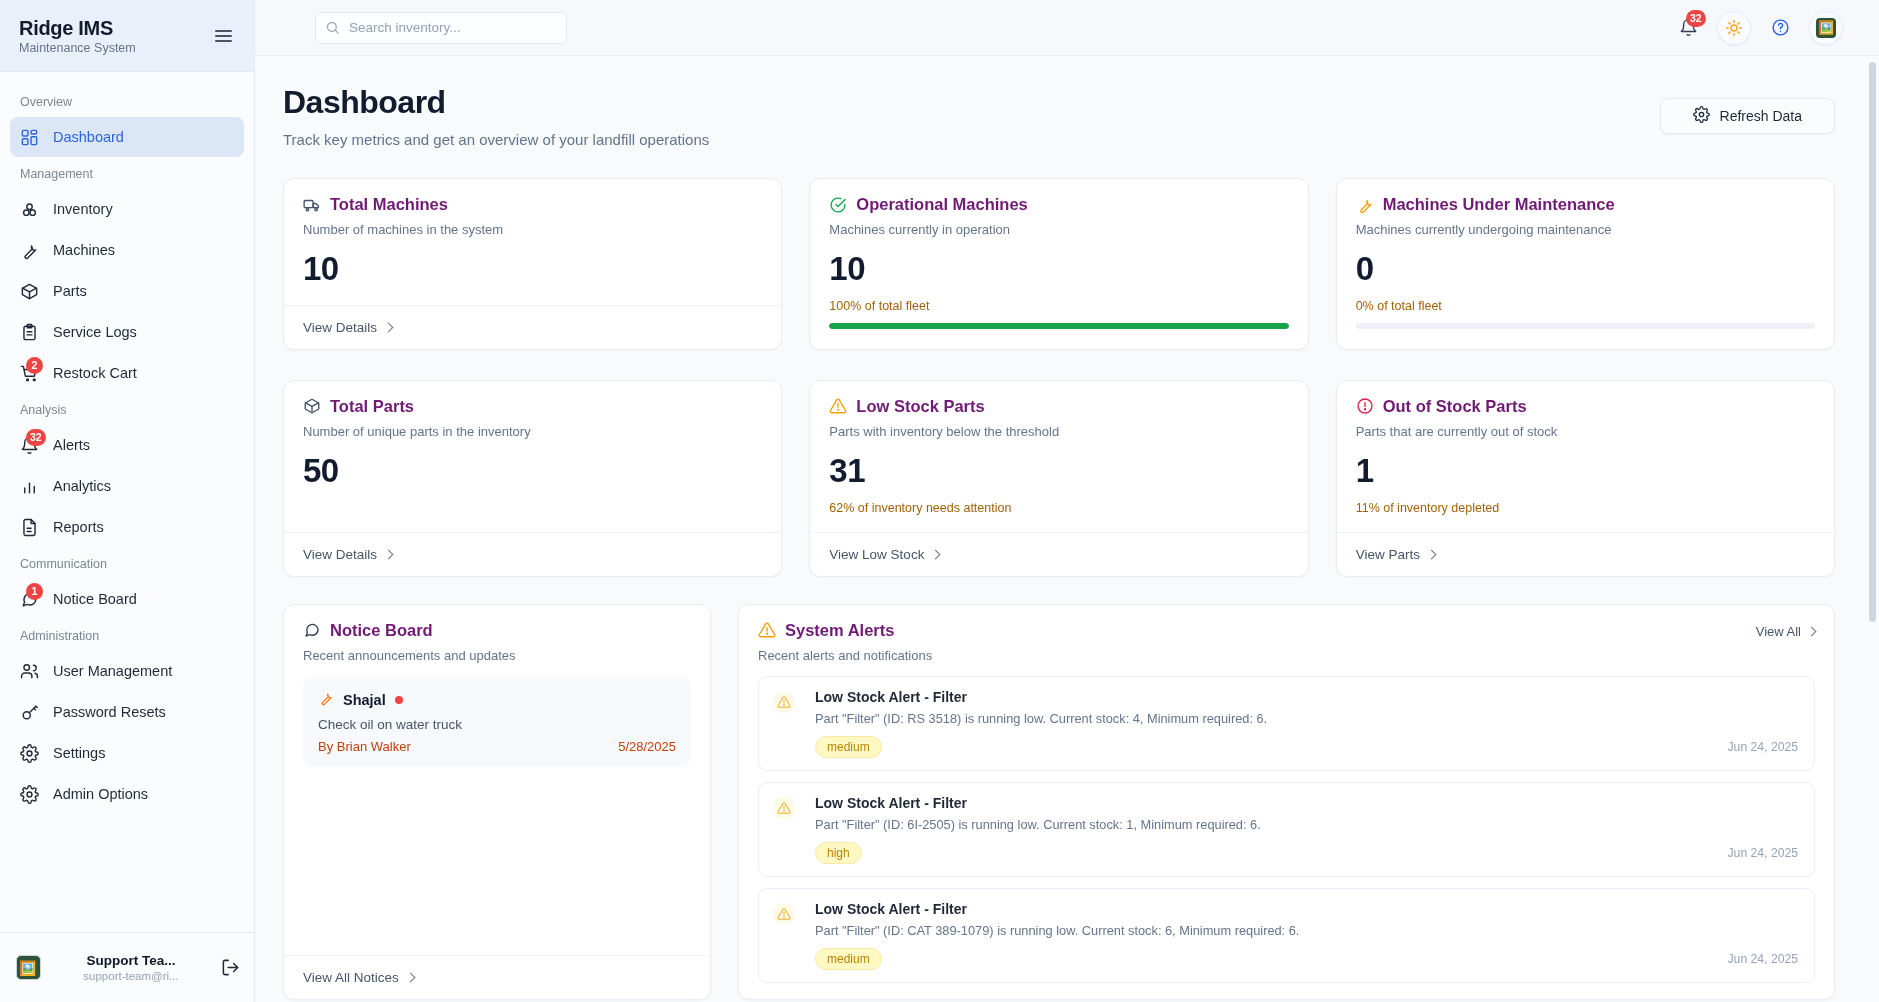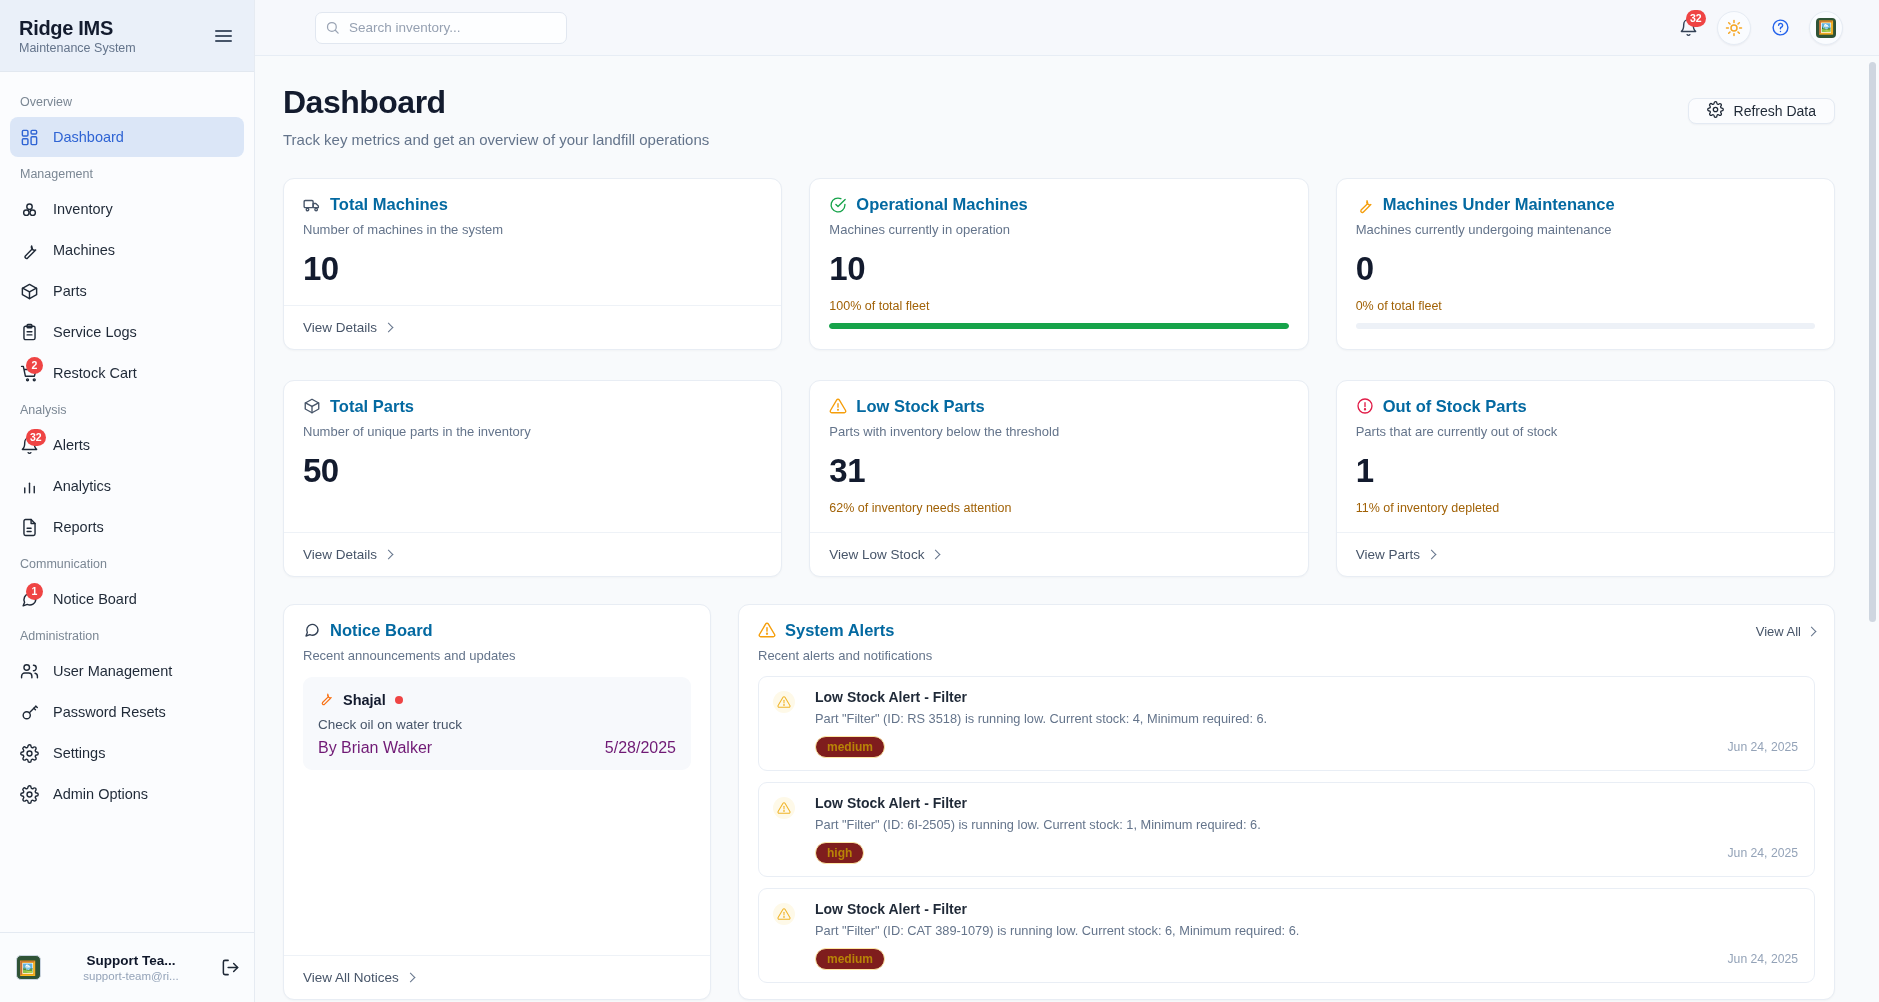--- a/index.html
+++ b/index.html
@@ -119,35 +119,35 @@
   .avatar-top { width: 20px; height: 20px; border-radius: 4px; background: #2f5336;
                 display:flex; align-items:center; justify-content:center; font-size: 13px; overflow:hidden;}
 
   .content { flex: 1 1 auto; overflow: hidden; padding: 28px 44px 0 28px; position: relative; }
   .page-head { display: flex; align-items: flex-start; }
   .page-title { font-size: 32px; font-weight: 700; color: #131b2e; letter-spacing: -0.5px; }
   .page-sub { font-size: 15px; color: #64748b; margin-top: 10px; }
   .refresh-btn {
     margin-left: auto; margin-top: 14px;
     display: flex; align-items: center; gap: 10px;
-    height: 26px; padding: 0 18px;
+    height: 36px; padding: 0 32px;
     background: #fbfcfe; border: 1px solid #e4eaf3; border-radius: 8px;
     font-size: 14px; color: #1f2937; cursor: pointer;
     box-shadow: 0 1px 2px rgba(15,23,42,.04);
   }
 
   .grid3 { display: grid; grid-template-columns: repeat(3, 1fr); gap: 27px; margin-top: 30px; }
   .card {
     background: #fff; border: 1px solid #e8edf4; border-radius: 11px;
     box-shadow: 0 1px 2px rgba(15,23,42,.03);
     overflow: hidden; display: flex; flex-direction: column;
   }
   .card-head { padding: 16px 19px 14px 19px; }
   .card-title { display: flex; align-items: center; gap: 9px;
-                font-size: 16.5px; font-weight: 600; color: #0369a1; }
+                font-size: 16.5px; font-weight: 600; color: #701a75; }
   .card-title svg { display: block; }
   .card-desc { font-size: 13px; color: #64748b; margin-top: 8px; }
   .card-body { padding: 0 19px 17px 19px; flex: 1 1 auto; }
   .big-num { font-size: 33px; font-weight: 700; color: #131b2e; letter-spacing: -0.5px; line-height: 1.12; }
   .sub-note { font-size: 12.5px; color: #a16207; margin-top: 11px; }
   .bar-track { height: 6px; border-radius: 4px; background: #edf1f7; margin-top: 10px; overflow: hidden; }
   .bar-fill { height: 6px; border-radius: 4px; background: #16a34a; }
   .card-foot {
     border-top: 1px solid #eef2f7; padding: 12px 19px 13px 19px;
   }
@@ -158,41 +158,41 @@
 
   .lower { display: grid; grid-template-columns: 428px 1fr; gap: 27px; margin-top: 27px; }
   .notice-item {
     background: #f7f9fc; border-radius: 9px; padding: 13px 15px 13px 15px;
     display: flex; flex-direction: column; gap: 7px;
   }
   .notice-top { display: flex; align-items: center; gap: 9px; }
   .notice-name { font-size: 14.5px; font-weight: 600; color: #131b2e; }
   .dot-red { width: 8px; height: 8px; border-radius: 50%; background: #ef4444; display: inline-block; }
   .notice-msg { font-size: 13.5px; color: #475569; }
-  .notice-meta { display: flex; align-items: center; font-size: 16px; color: #701a75; }
+  .notice-meta { display: flex; align-items: center; font-size: 13px; color: #c2410c; }
   .notice-date { margin-left: auto; }
 
   .alerts-card { display: flex; flex-direction: column; overflow: hidden; }
   .alerts-head { display: flex; align-items: flex-start; padding: 16px 19px 13px 19px; }
   .view-all { margin-left: auto; display: inline-flex; align-items: center; gap: 7px;
               font-size: 13px; color: #475569; cursor: pointer; padding-top: 3px; }
   .alerts-body { padding: 0 19px 16px 19px; display: flex; flex-direction: column; gap: 11px; }
   .alert-item {
     border: 1px solid #e9eef5; border-radius: 9px; background: #fff;
     padding: 12px 16px 12px 14px; display: flex; gap: 20px;
   }
   .alert-ico { flex: 0 0 22px; width: 22px; height: 22px; border-radius: 50%;
                background: #fef9e8; display: flex; align-items: center; justify-content: center; margin-top: 2px; }
   .alert-main { flex: 1 1 auto; min-width: 0; }
   .alert-title { font-size: 14px; font-weight: 600; color: #1f2937; }
   .alert-desc { font-size: 12.8px; color: #64748b; margin-top: 6px; }
   .alert-foot { display: flex; align-items: center; margin-top: 10px; }
   .sev {
     font-size: 12px; padding: 3px 11px; border-radius: 11px;
-    border: 1px solid #fde8a6; background: #7f1d1d; color: #b88407; font-weight: bold;
+    border: 1px solid #fde8a6; background: #fef9c3; color: #b88407;
   }
   .alert-date { margin-left: auto; font-size: 12.2px; color: #94a3b8; }
 
   .scrollbar {
     position: absolute; right: 3px; top: 6px; width: 7px; height: 560px;
     background: #cfd6e0; border-radius: 4px;
   }
 </style>
 </head>
 <body>

